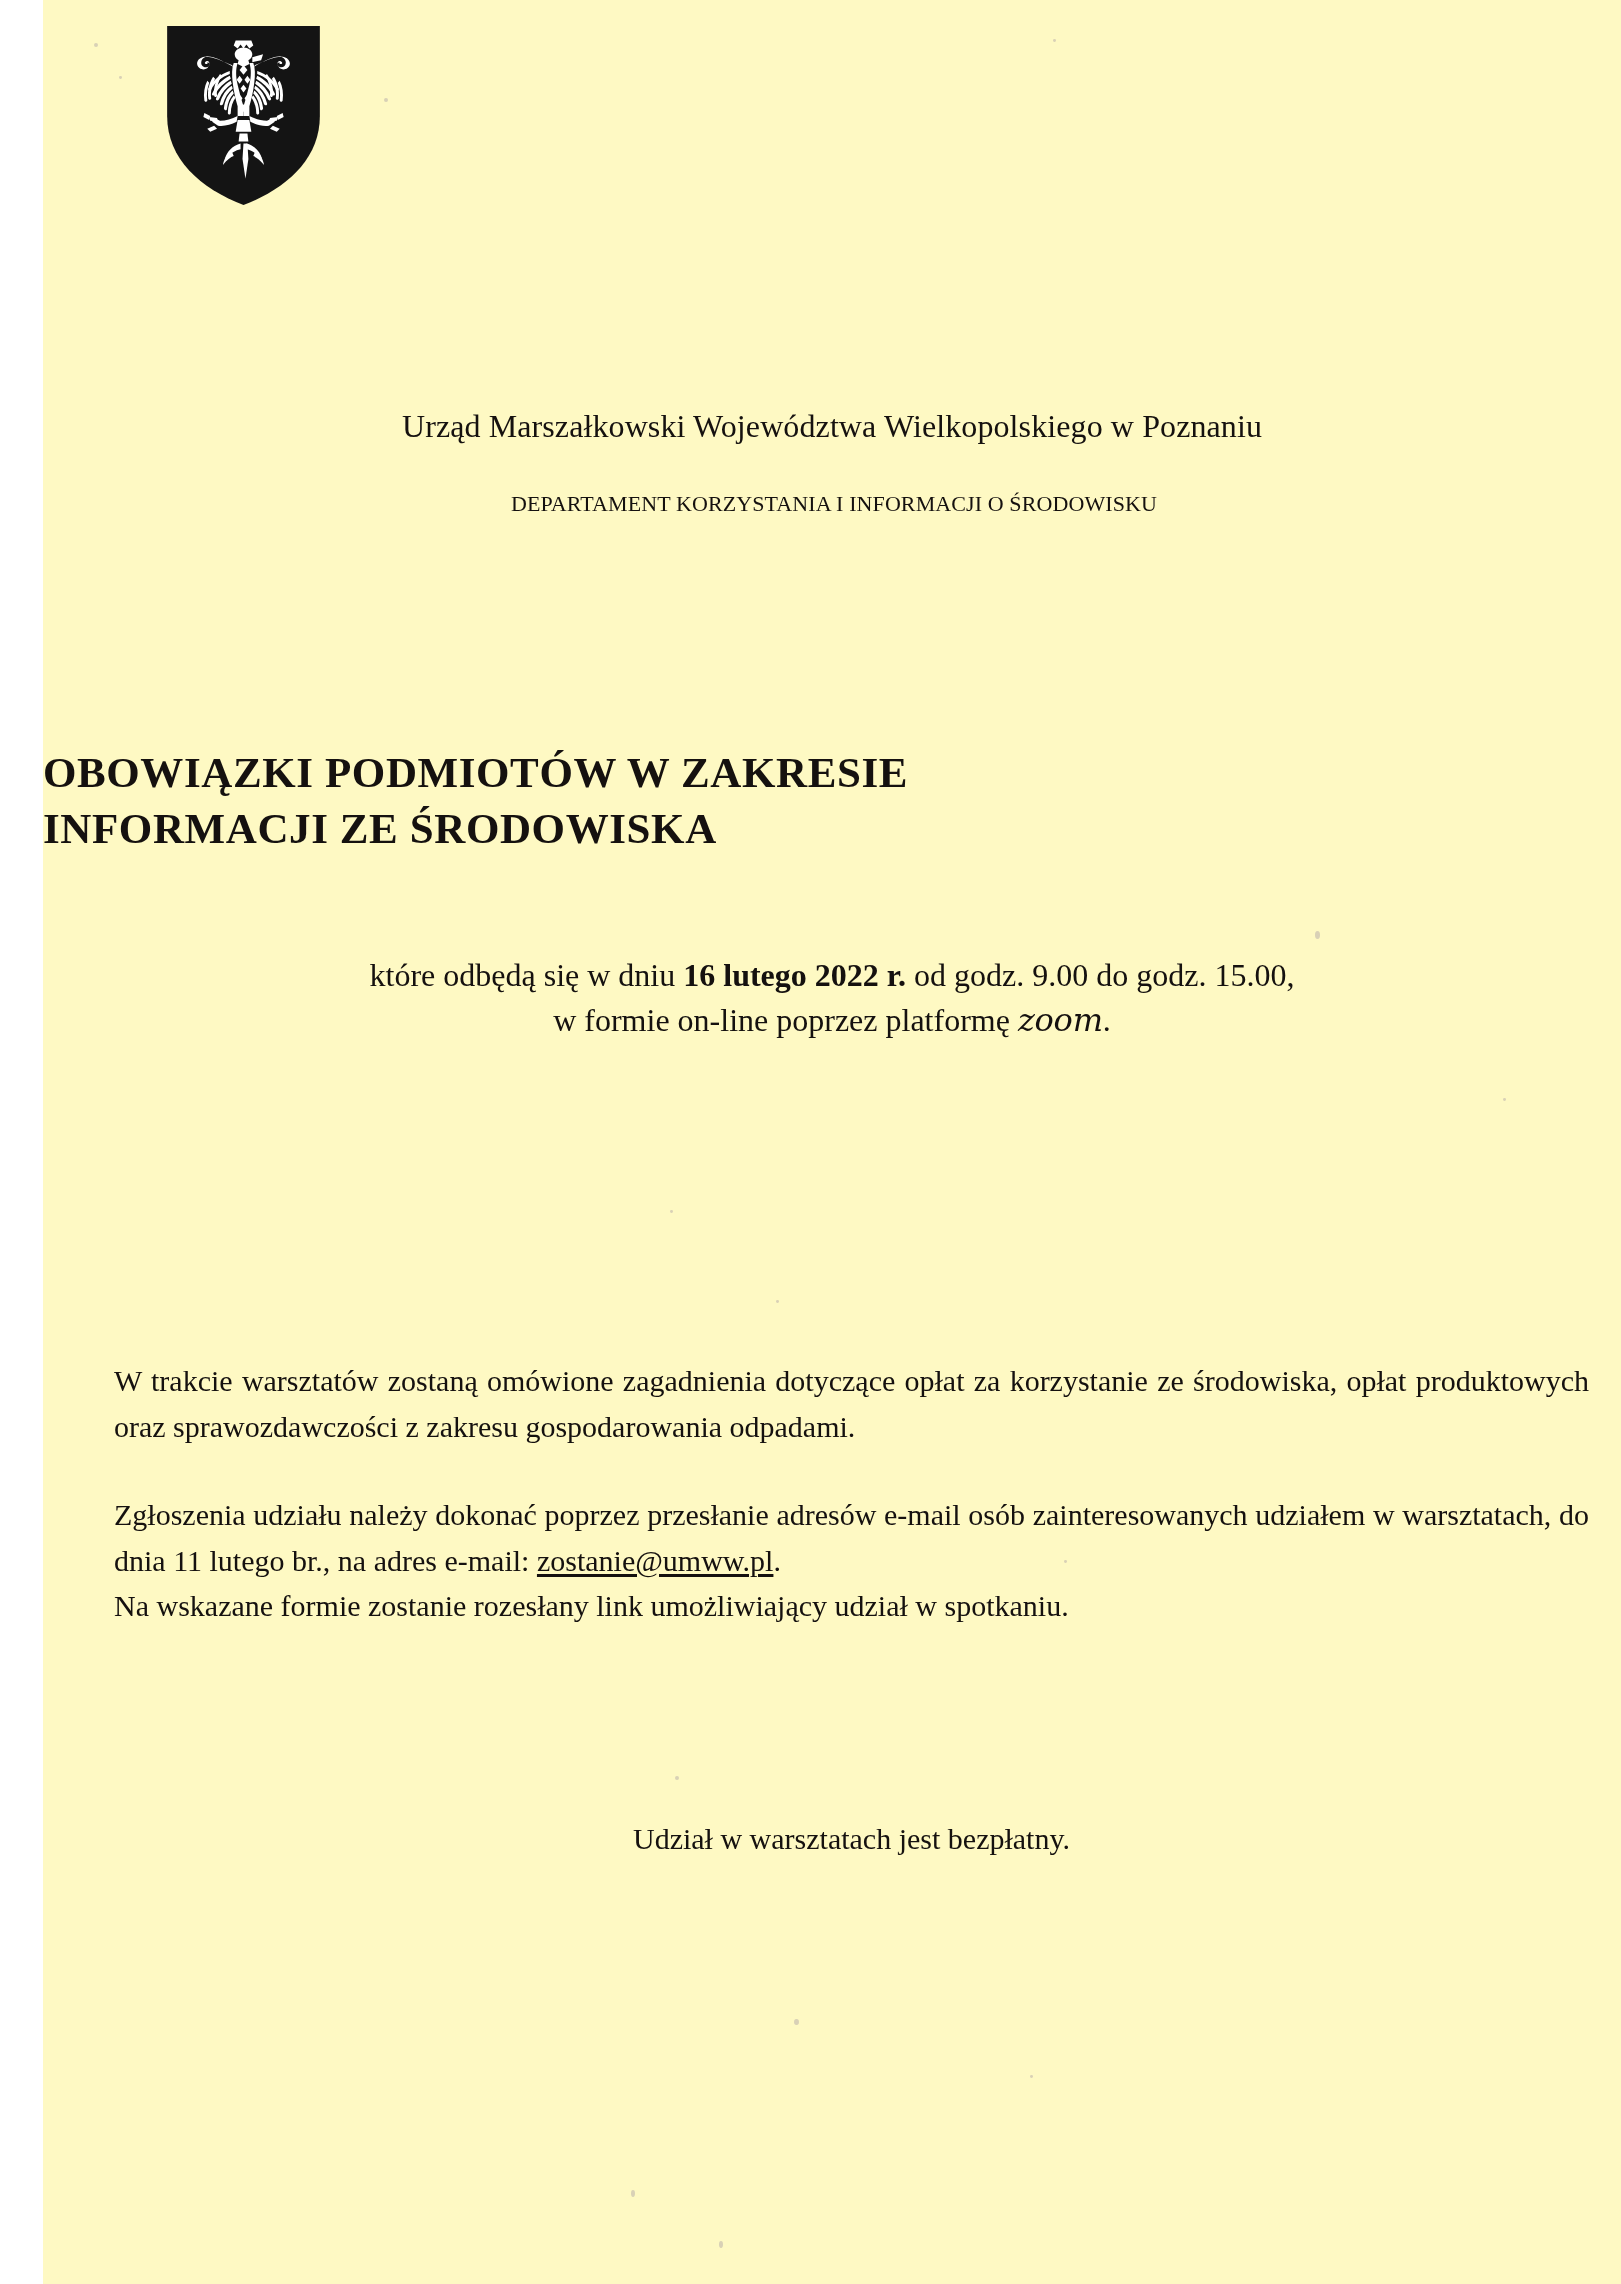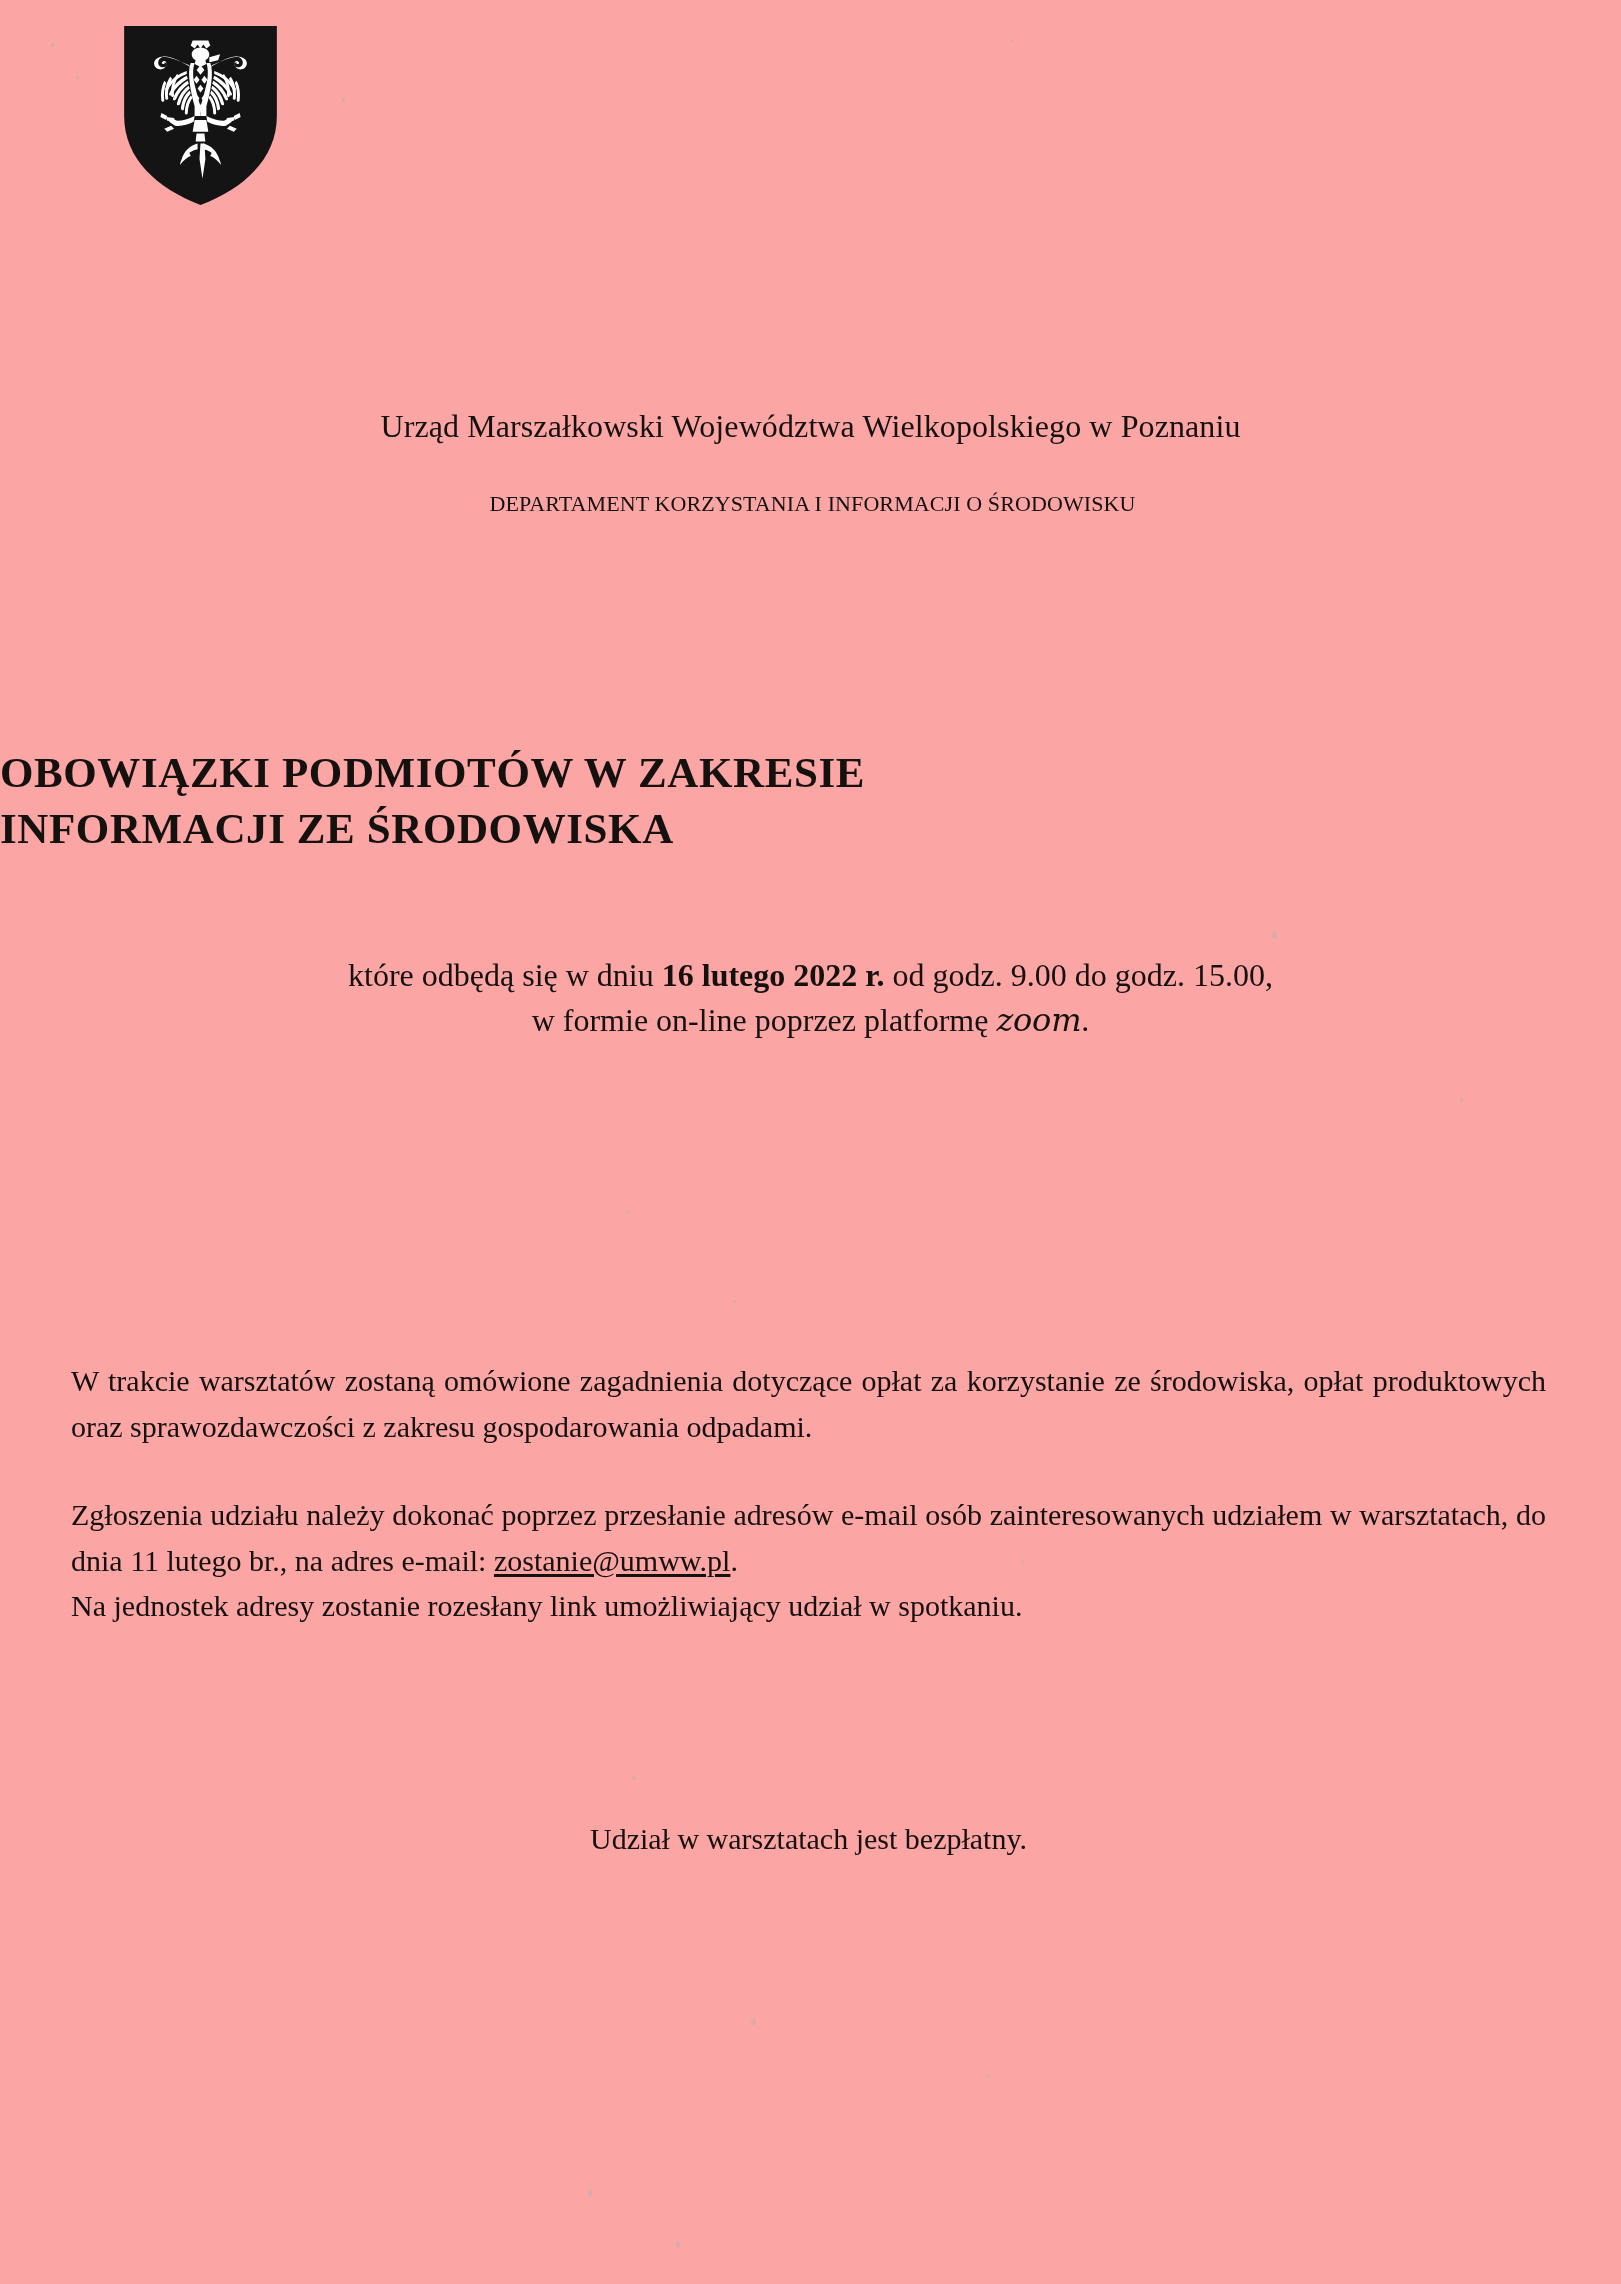--- a/index.html
+++ b/index.html
@@ -13,21 +13,22 @@
     position: relative;
     overflow: hidden;
     font-family: "Liberation Serif", "DejaVu Serif", serif;
     color: #15110f;
     -webkit-font-smoothing: antialiased;
   }
 
   .page {
     position: absolute;
     inset: 0;
-    background: #fca5a5;
+    background: #fef9c3;
+    margin-left: 43px;
   }
 
   
   .speck {
     position: absolute;
     background: #b9b0ab;
     border-radius: 50%;
     opacity: .55;
     pointer-events: none;
   }
@@ -200,19 +201,19 @@
   <div class="when">
     <span class="w-line"><span>które odbędą się w dniu </span><b>16 lutego 2022 r.</b><span> od godz. 9.00 do godz. 15.00,</span></span>
     <span class="w-line"><span>w formie on-line poprzez platformę </span><span class="zoomword">zoom</span><span>.</span></span>
   </div>
 
 
   <p class="body-block" id="para-2">W trakcie warsztatów zostaną omówione zagadnienia dotyczące opłat za korzystanie ze środowiska, opłat produktowych oraz sprawozdawczości z zakresu gospodarowania odpadami.</p>
 
   <div class="body-block" id="para-3">
     <span class="just"><span>Zgłoszenia udziału należy dokonać poprzez przesłanie adresów e-mail osób zainteresowanych udziałem w warsztatach, do dnia 11 lutego br., na adres e-mail: </span><span class="mail">zostanie@umww.pl</span><span>.</span></span>
-    <span>Na jednostek adresy zostanie rozesłany link umożliwiający udział w spotkaniu.</span>
+    <span>Na wskazane formie zostanie rozesłany link umożliwiający udział w spotkaniu.</span>
   </div>
 
   <p class="body-block" id="footer-note">Udział w warsztatach jest bezpłatny.</p>
 
 </div>
 
 
 </body></html>

